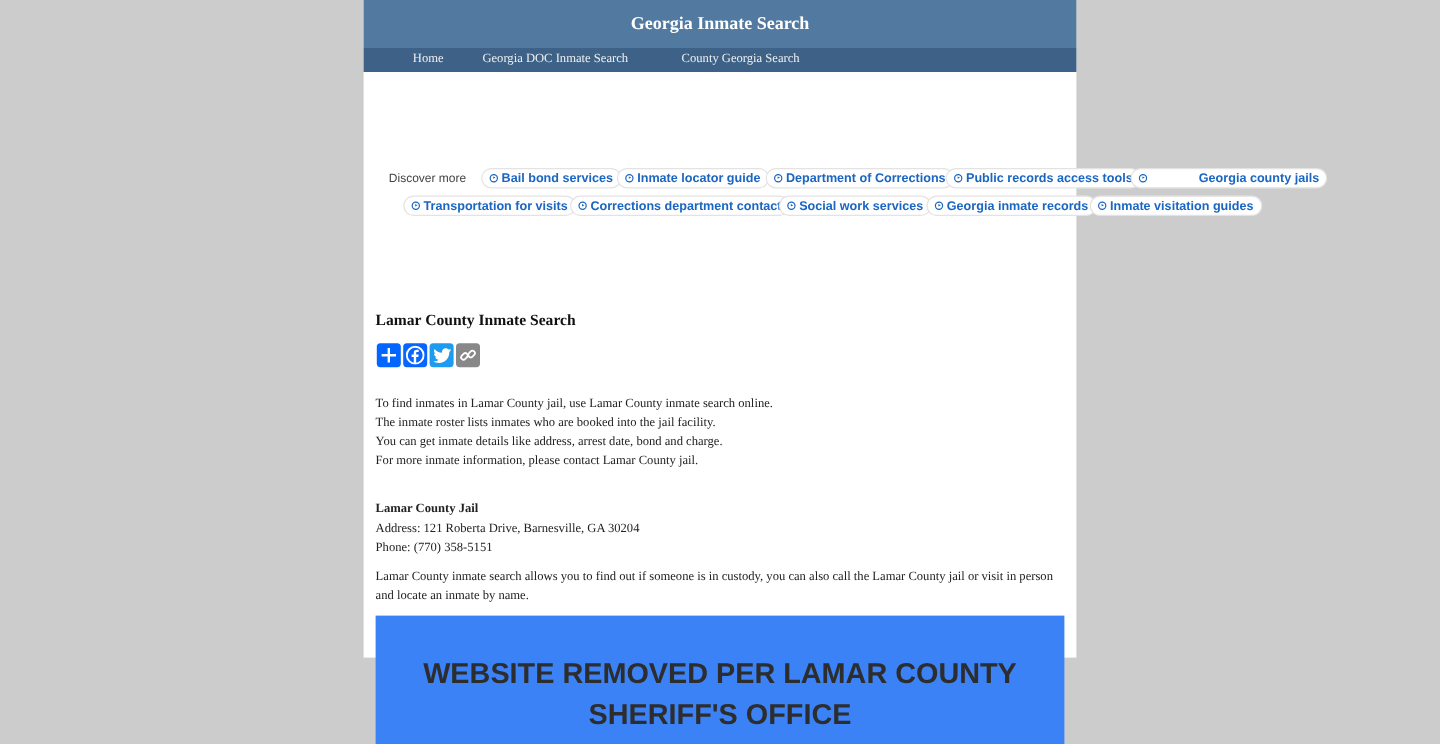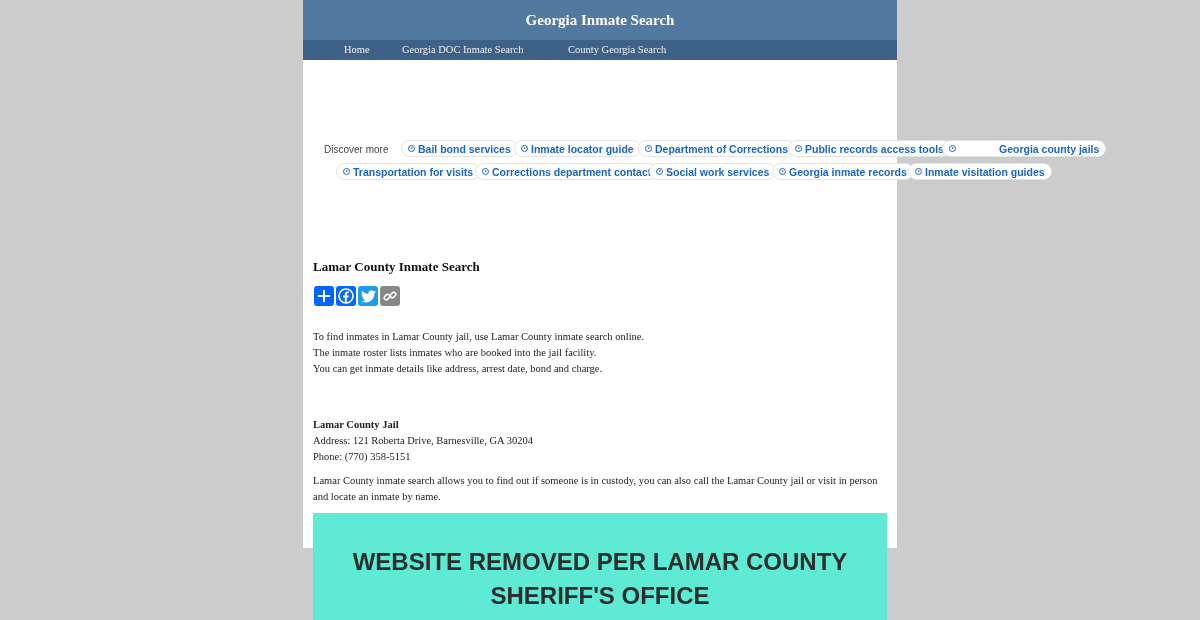--- a/index.html
+++ b/index.html
@@ -11,21 +11,21 @@
   .nav a { color:#f0f0f0; font-size:10.5px; text-decoration:none; font-family:"Liberation Serif", serif; position:absolute; }
   .discover { position:absolute; top:140px; left:0; width:900px; font-family:"Liberation Sans", sans-serif; }
   .discover-label { position:absolute; left:21px; top:4px; font-size:10px; color:#444; }
   .pill { position:absolute; height:17px; border:1px solid #e3e3e3; border-radius:10px; background:#fff; font-size:10.5px; color:#1a66c2; font-weight:bold; display:flex; align-items:center; padding:0 6px; white-space:nowrap; box-sizing:border-box; }
   .pill .pi { display:inline-block; width:7px; height:7px; border:1.2px solid #1a66c2; border-radius:50%; margin-right:3px; position:relative; box-sizing:border-box; }
   .pill .pi::after { content:""; position:absolute; left:1.5px; top:1.3px; width:0; height:0; border-left:2.5px solid #1a66c2; border-top:1.5px solid transparent; border-bottom:1.5px solid transparent; }
   .title { position:absolute; left:10px; top:259px; font-size:13px; font-weight:bold; color:#111; margin:0; }
   .share { position:absolute; left:11px; top:286px; display:flex; gap:2px; }
   .share span { width:20px; height:20px; border-radius:3px; display:flex; align-items:center; justify-content:center; color:#fff; }
   .txt { position:absolute; left:10px; font-size:10.5px; color:#222; line-height:16px; }
-  .removed { position:absolute; left:10px; top:513px; width:574px; height:107px; background:#5eead4; }
+  .removed { position:absolute; left:10px; top:513px; width:574px; height:107px; background:#3b82f6; }
   .removed h2 { margin:0; position:absolute; top:32px; left:0; width:100%; text-align:center; font-family:"Liberation Sans", sans-serif; font-size:24px; font-weight:bold; color:#2d2d2d; line-height:34px; }
 </style>
 </head>
 <body>
 
 <div class="page">
   <div class="header">
     <h1>Georgia Inmate Search</h1>
   </div>
   <div class="nav">
@@ -102,20 +102,21 @@
           <rect x="1" y="6" width="6" height="4" rx="2" transform="rotate(-45 4 8)" fill="none" stroke="#fff" stroke-width="1.5"></rect>
           <rect x="7" y="4" width="6" height="4" rx="2" transform="rotate(-45 10 6)" fill="none" stroke="#fff" stroke-width="1.5"></rect>
         </svg>
     </span>
   </div>
 
   <div class="txt" style="top:329px;">
     <div>To find inmates in Lamar County jail, use Lamar County inmate search online.</div>
     <div>The inmate roster lists inmates who are booked into the jail facility.</div>
     <div>You can get inmate details like address, arrest date, bond and charge.</div>
+    <div>For more inmate information, please contact Lamar County jail.</div>
   </div>
 
   <div class="txt" style="top:417px;">
     <div style="font-weight:bold;">Lamar County Jail</div>
     <div>Address: 121 Roberta Drive, Barnesville, GA 30204</div>
     <div>Phone: (770) 358-5151</div>
   </div>
 
   <div class="txt" style="top:473px;width:570px;">Lamar County inmate search allows you to find out if someone is in custody, you can also call the Lamar County jail or visit in person and locate an inmate by name.</div>
 

